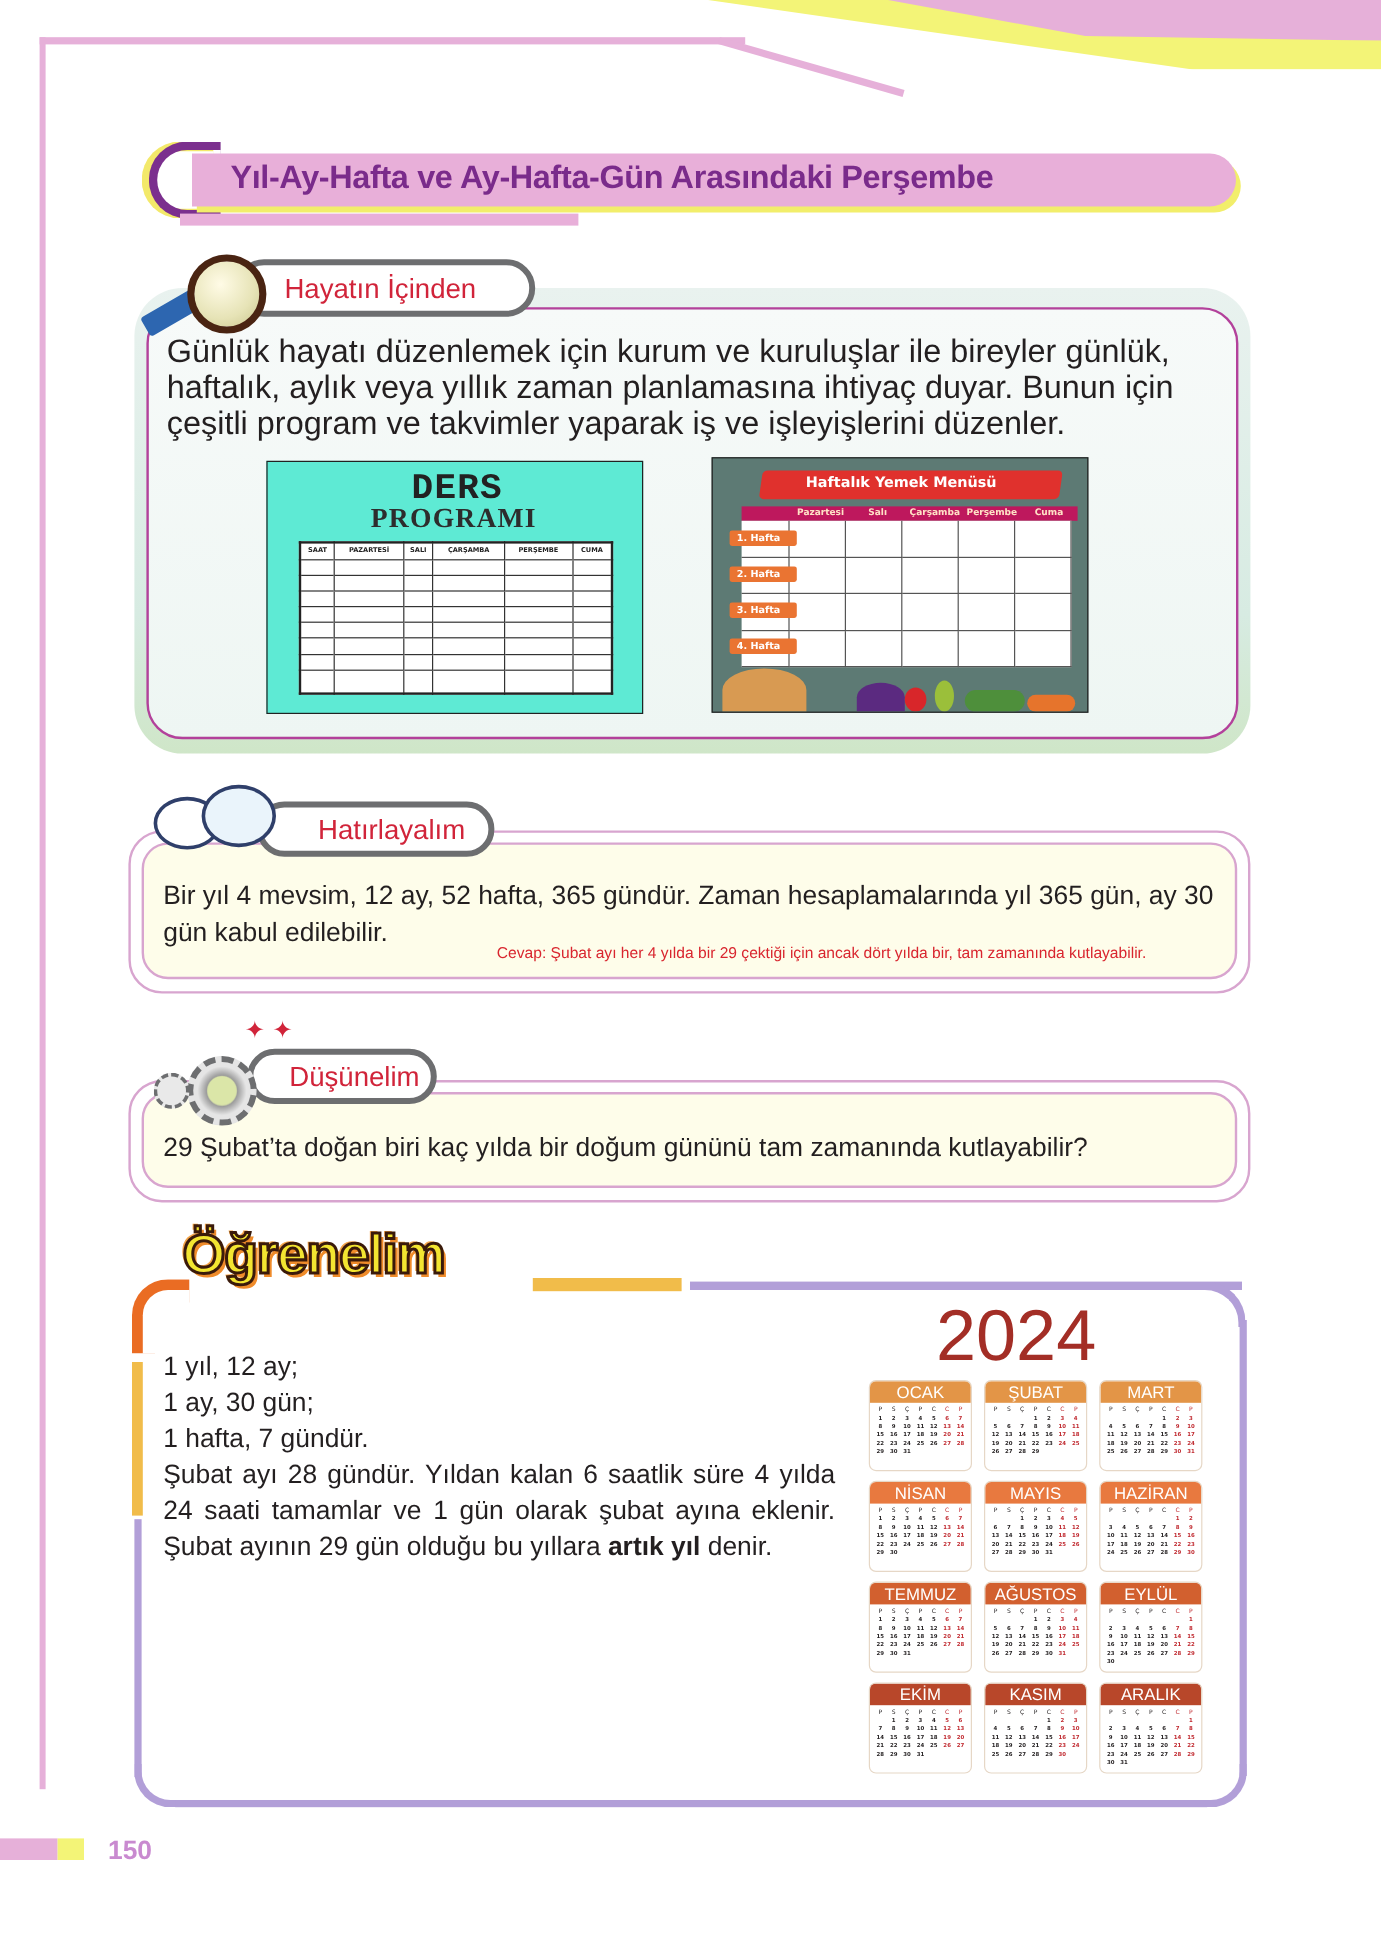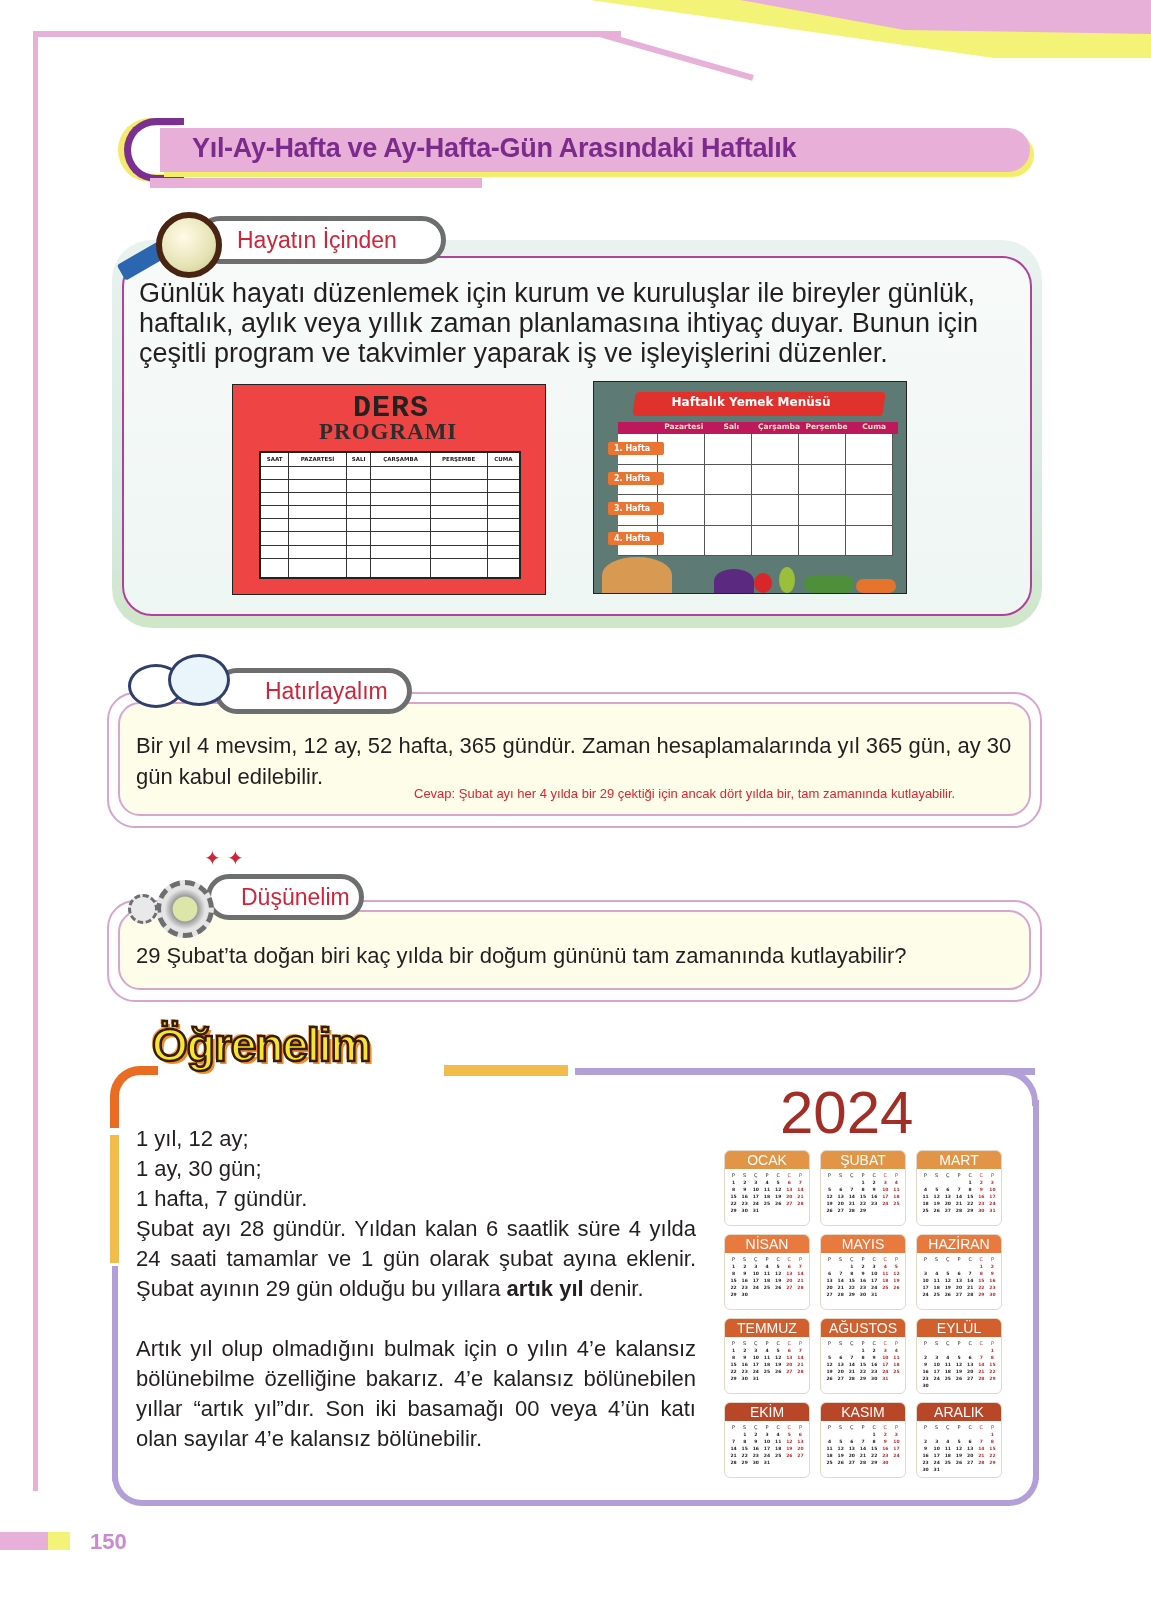--- a/index.html
+++ b/index.html
@@ -25,21 +25,21 @@
   .box-teal{left:112px;top:240px;width:930px;height:388px;border-radius:40px;background:linear-gradient(180deg,#e9f2ef,#d7ebe2 70%,#cfe6c8);}
   .box-teal-inner{left:122px;top:256px;width:910px;height:360px;border:2.5px solid #b3419b;border-radius:30px;background:linear-gradient(180deg,#f7faf9,#eef6f3)}
   .tab{height:48px;border:5px solid #6d6e70;border-radius:24px;background:#fff;display:flex;align-items:center;padding-left:18px}
   .tab span{font-family:"Liberation Sans",sans-serif;font-weight:normal;font-size:23px;color:#d1243a}
   .body-text{font-family:"Liberation Sans",sans-serif;font-size:27px;line-height:30px;color:#231f20}
 
   .magnifier{left:156px;top:212px;width:66px;height:66px;border-radius:50%;border:6px solid #4a2412;background:radial-gradient(circle at 40% 35%,#fffbe6,#e6e3b6 60%,#c9c58c)}
   .mag-handle{left:118px;top:252px;width:48px;height:18px;background:#2d66b0;transform:rotate(-30deg);border-radius:3px}
 
   .img-card{border:1.5px solid #222;overflow:hidden}
-  .ders{left:232px;top:384px;width:314px;height:211px;background:#ef4444}
+  .ders{left:222px;top:384px;width:314px;height:211px;background:#5eead4}
   .ders .hdr1{position:absolute;left:120px;top:6px;font-family:"Liberation Mono",monospace;font-weight:bold;font-size:30px;color:#222;letter-spacing:1px}
   .ders .hdr2{position:absolute;left:86px;top:34px;font-family:"Liberation Serif",serif;font-weight:bold;font-size:23px;color:#2d2d2d;letter-spacing:1px}
   .ders table{position:absolute;left:26px;top:66px;width:262px;height:128px;background:#fff;border-collapse:collapse;border:2px solid #222}
   .ders th{font-size:5.5px;font-weight:bold;height:14px;border-right:1px solid #333;color:#222}
   .ders td{border-right:1px solid #333;border-top:1px solid #333}
 
   .menu{left:593px;top:381px;width:314px;height:213px;background:#5d7a74}
   .menu .banner{position:absolute;left:40px;top:10px;width:250px;height:24px;background:#e0312d;border-radius:4px;transform:skewX(-8deg)}
   .menu .bannertxt{position:absolute;left:0;width:314px;top:13px;text-align:center;font-weight:bold;font-size:12px;color:#fff}
   .menu .hdrs{position:absolute;left:24px;top:40px;width:280px;height:12px;background:#be185d;display:flex;padding-left:42px}
@@ -86,21 +86,21 @@
 <div class="abs corner-yellow"></div>
 <div class="abs corner-pink"></div>
 <div class="abs frame-top"></div>
 <div class="abs frame-slant"></div>
 <div class="abs frame-left"></div>
 
 <div class="abs title-arc-y"></div>
 <div class="abs title-arc-p"></div>
 <div class="abs title-bar"></div>
 <div class="abs title-under"></div>
-<div class="abs title-text">Yıl-Ay-Hafta ve Ay-Hafta-Gün Arasındaki Haftalık</div>
+<div class="abs title-text">Yıl-Ay-Hafta ve Ay-Hafta-Gün Arasındaki Perşembe</div>
 
 <div class="abs box-teal"></div>
 <div class="abs box-teal-inner"></div>
 <div class="abs mag-handle"></div>
 <div class="abs tab" style="left:196px;top:216px;width:250px;">
   <span style="margin-left:18px">Hayatın İçinden</span>
 </div>
 <div class="abs magnifier"></div>
 <div class="abs body-text" style="left:139px;top:278px;width:880px;">Günlük hayatı düzenlemek için kurum ve kuruluşlar ile bireyler günlük, haftalık, aylık veya yıllık zaman planlamasına ihtiyaç duyar. Bunun için çeşitli program ve takvimler yaparak iş ve işleyişlerini düzenler.</div>
 
@@ -265,21 +265,20 @@
 <div class="abs" style="left:146px;top:1500px;width:860px;height:6px;background:#b29fd8"></div>
 <div class="abs" style="left:1000px;top:1470px;width:39px;height:36px;border-right:6px solid #b29fd8;border-bottom:6px solid #b29fd8;border-radius:0 0 30px 0"></div>
 <div class="abs ogr-title">Öğrenelim</div>
 
 <div class="abs body-text" style="left:136px;top:1124px;width:560px;font-size:22px;line-height:30px;">
   <div>1 yıl, 12 ay;</div>
   <div>1 ay, 30 gün;</div>
   <div>1 hafta, 7 gündür.</div>
   <div style="text-align:justify"><span>Şubat ayı 28 gündür. Yıldan kalan 6 saatlik süre 4 yılda 24 saati tamamlar ve 1 gün olarak şubat ayına eklenir. Şubat ayının 29 gün olduğu bu yıllara </span><b>artık yıl</b><span> denir.</span></div>
   <div style="height:30px"></div>
-  <div style="text-align:justify">Artık yıl olup olmadığını bulmak için o yılın 4’e kalansız bölünebilme özelliğine bakarız. 4’e kalansız bölünebilen yıllar “artık yıl”dır. Son iki basamağı 00 veya 4’ün katı olan sayılar 4’e kalansız bölünebilir.</div>
 </div>
 
 <div class="abs year">2024</div>
 <div class="abs months" id="months">
     <div class="month">
       <div class="mh" style="background: rgb(227, 149, 71);">OCAK</div>
       <div class="dn">
         <span>P</span>
         <span>S</span>
         <span>Ç</span>

